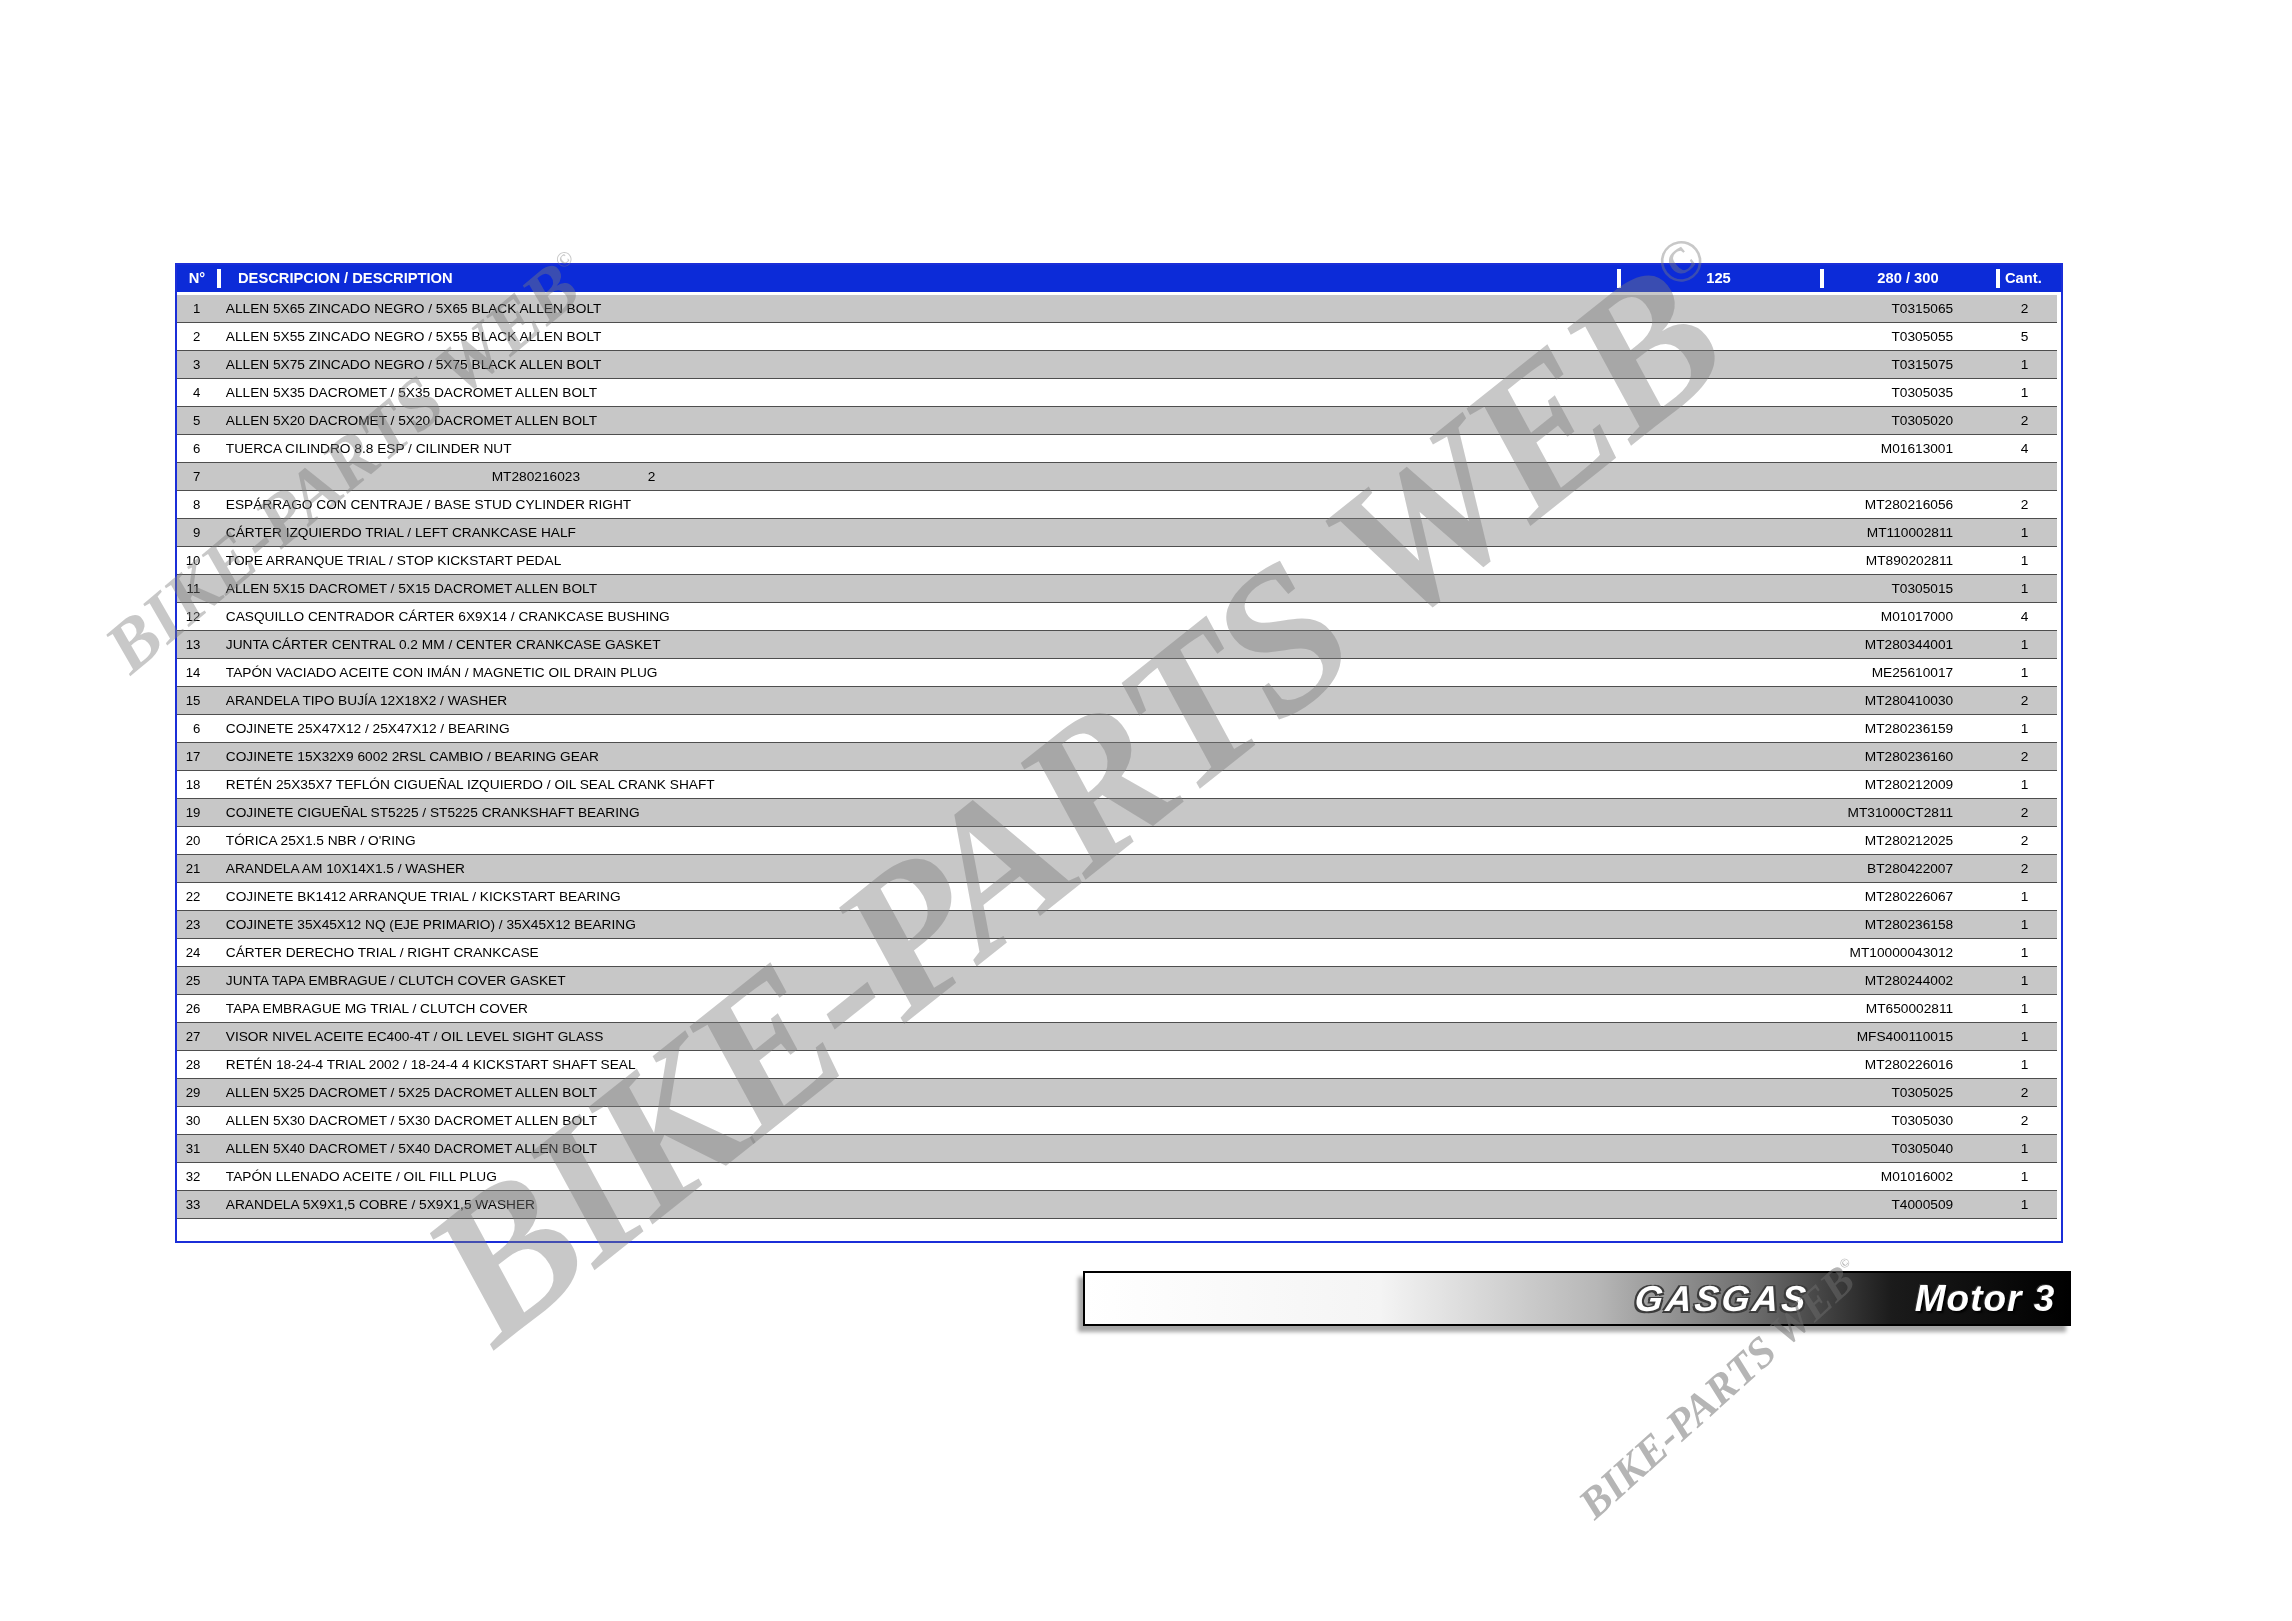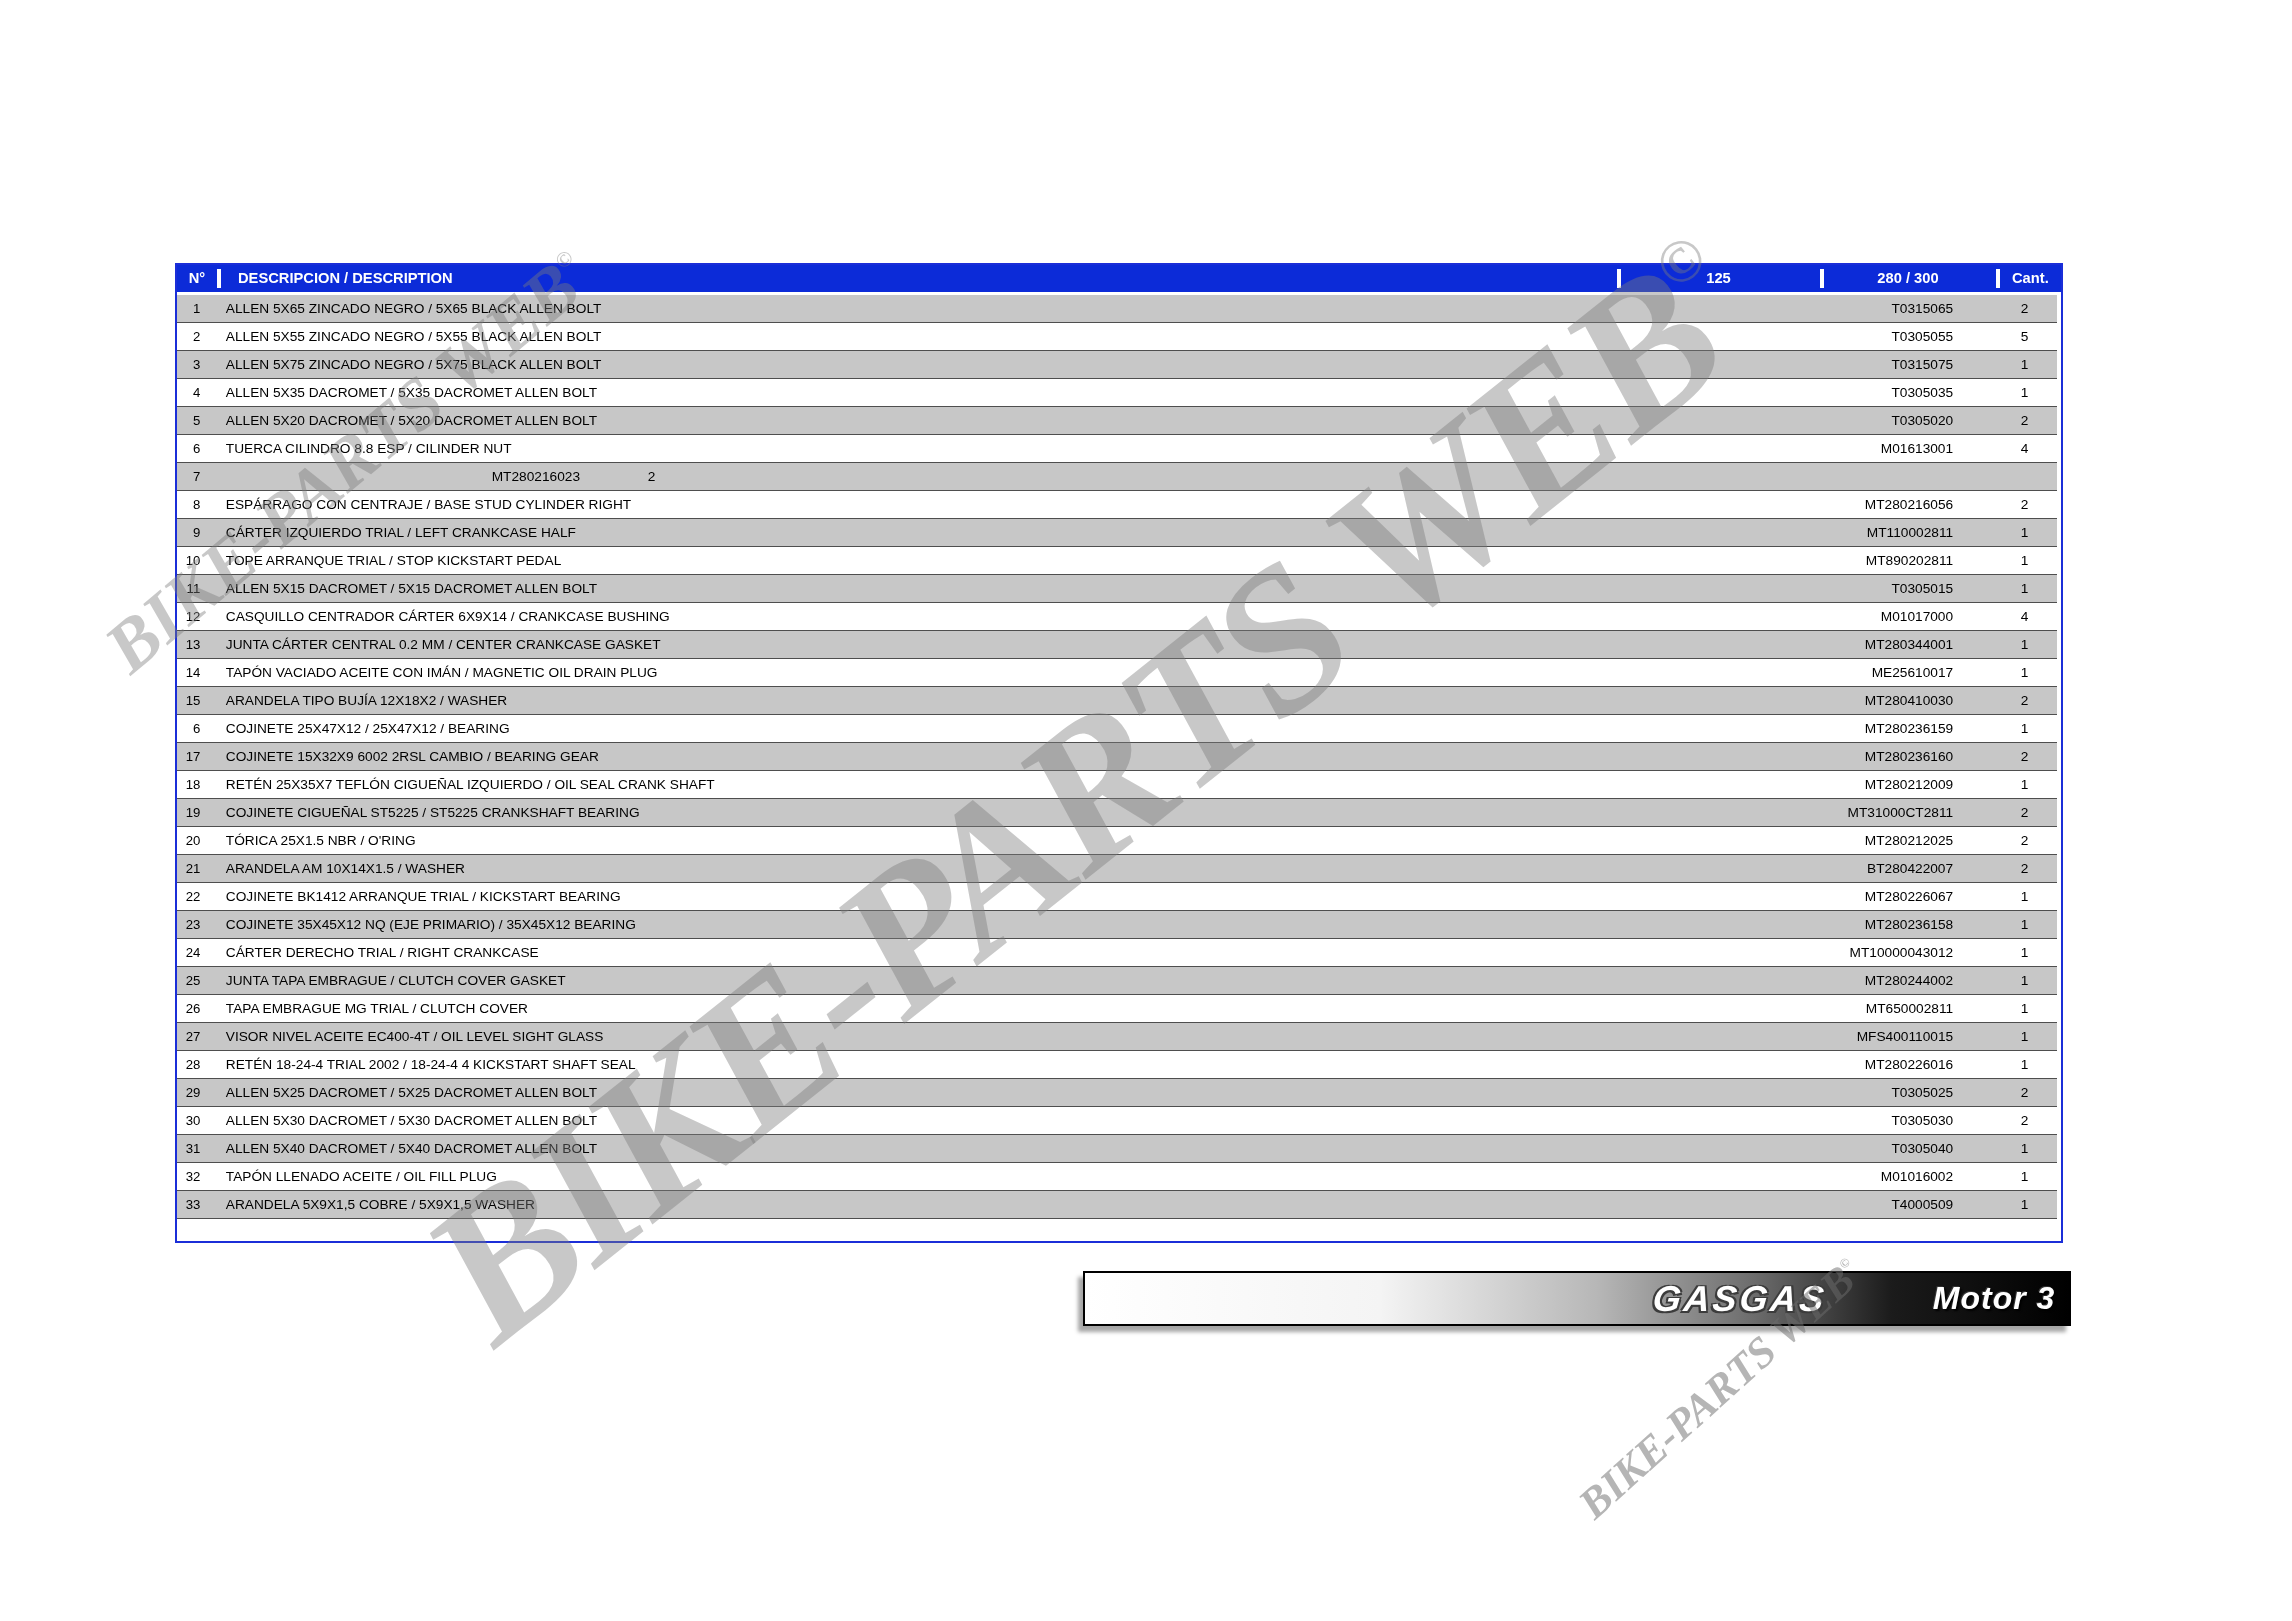--- a/index.html
+++ b/index.html
@@ -16,21 +16,21 @@
   }
   .thead {
     display:flex; height:26.5px; background:#0c2bd8; color:#fff;
     font-weight:bold; font-size:14.7px; align-items:stretch;
   }
   .th { box-sizing:border-box; position:relative; display:flex; align-items:center; }
   .th-num  { width:40px; justify-content:center; }
   .th-desc { flex:1; padding-left:21px; }
   .th-125  { width:203px; justify-content:center;text-align:center; }
   .th-ref  { width:176px; justify-content:center; }
-  .th-qty  { width:65px; padding-left:16px; }
+  .th-qty  { width:65px; padding-left:9px; }
   .th-desc::before, .th-125::before, .th-ref::before, .th-qty::before {
     content:""; position:absolute; left:0; top:3.9px; bottom:3.9px; width:3.9px; background:#fff;
   }
   .tbody { margin-top:3.9px; }
   .trow {
     display:flex; height:28px; box-sizing:border-box; align-items:center;
     border-bottom:1px solid #4e4e4e; margin-right:3.9px; font-size:13.7px; color:#000;
   }
   .trow:nth-child(odd)  { background:#c7c7c7; }
   .trow:nth-child(even) { background:#ffffff; }
@@ -59,21 +59,21 @@
     background:linear-gradient(90deg,#ffffff 0%,#f4f4f4 30%,#b7b7b7 52%,#6c6c6c 68%,#1b1b1b 82%,#000 100%);
     box-shadow:-4.9px 5.9px 3.9px rgba(0,0,0,0.35);
     display:flex; align-items:center; justify-content:flex-end;
   }
   .gasgas {
     font-style:italic; font-weight:bold; font-size:36px; letter-spacing:2.9px; color:#fff;
     transform:skewX(-6deg); margin-right:106px;
     text-shadow:-2px -1px 0 #3c3c3c, 2px -1px 0 #3c3c3c, -2px 2px 0 #3c3c3c, 2px 2px 0 #3c3c3c;
   }
   .motor {
-    font-style:italic; font-weight:bold; font-size:32px; color:#fff; letter-spacing:1px;
+    font-style:italic; font-weight:bold; font-size:37px; color:#fff; letter-spacing:1px;
     margin-right:13.7px; text-shadow:2px 2px 2px rgba(0,0,0,0.9), -1px -1px 0 #333;
   }
 </style>
 </head>
 <body>
 
 <div class="wm" id="wm-top-left"><span>BIKE-PARTS WEB</span><span class="rsym">©</span></div>
 <div class="wm" id="wm-main"><span>BIKE-PARTS WEB</span><span class="rsym">©</span></div>
 <div class="wm" id="wm-bottom"><span>BIKE-PARTS WEB</span><span class="rsym">©</span></div>
 

